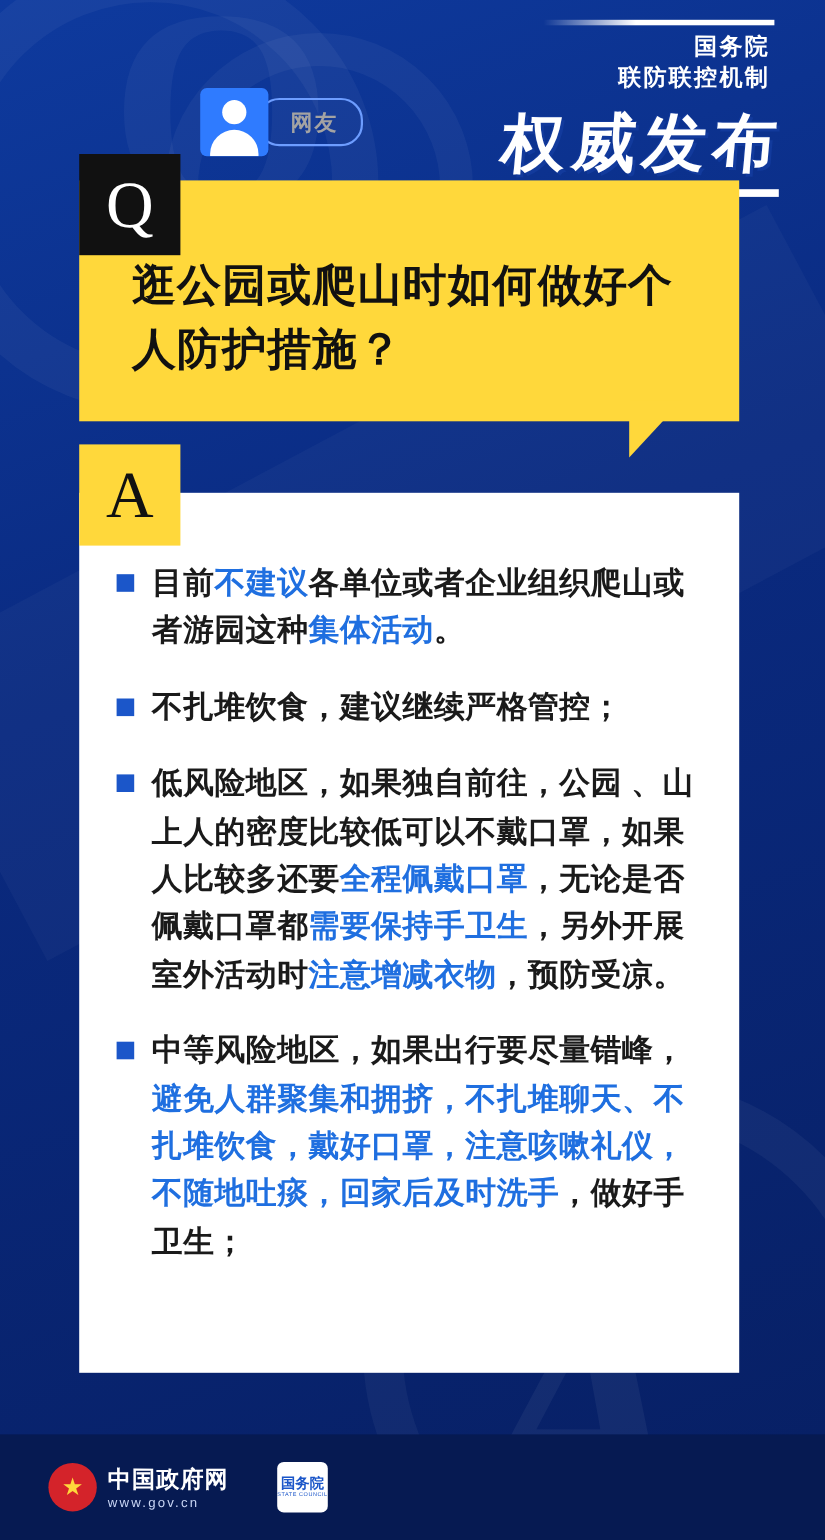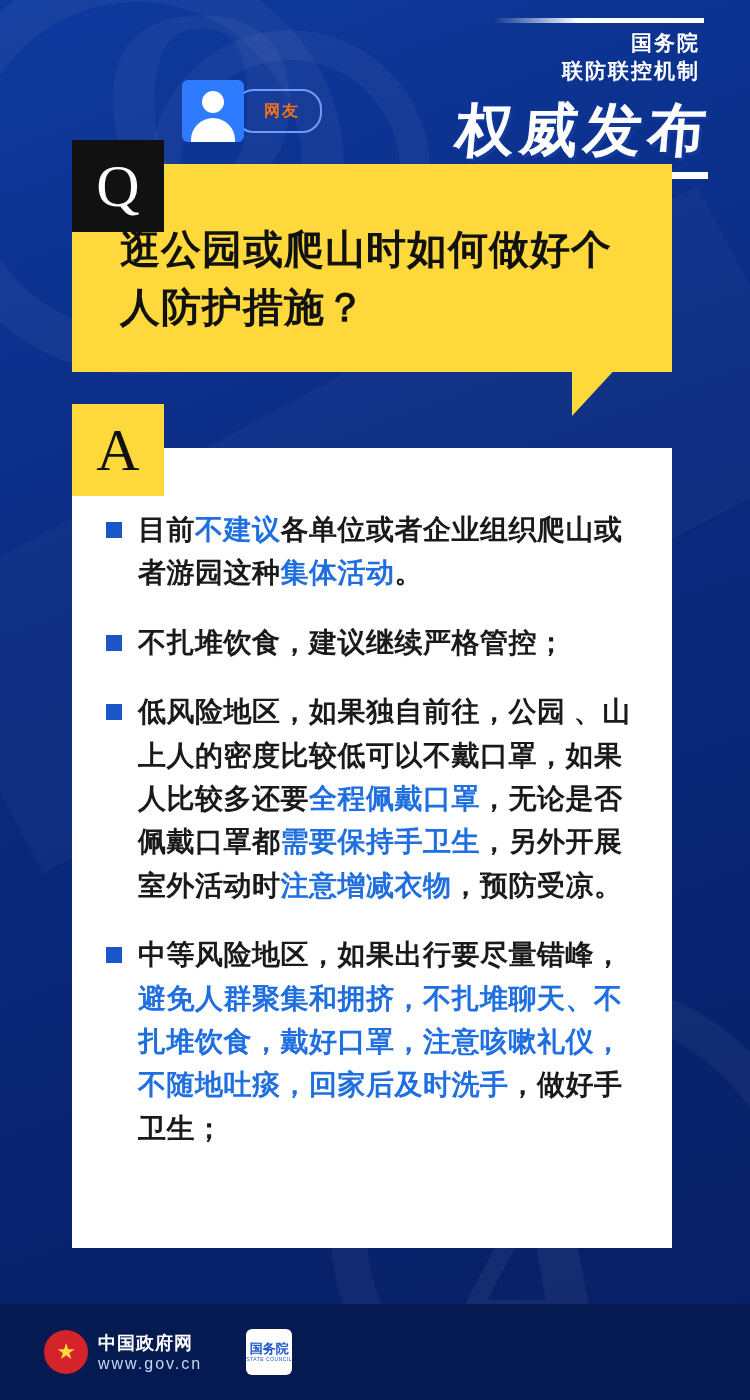--- a/index.html
+++ b/index.html
@@ -135,22 +135,22 @@
     width: 44px; height: 24px;
     background: #ffffff;
     border-radius: 22px 22px 0 0;
     left: 9px; top: 38px;
   }
   .netizen-pill {
     margin-left: -10px;
     height: 40px;
     border: 2px solid #6d9dff;
     border-radius: 20px;
-    color: #f97316;
-    font-size: 16px;
+    color: #a3a3a3;
+    font-size: 20px;
     font-weight: bold;
     display: flex;
     align-items: center;
     padding: 0 20px 0 28px;
     letter-spacing: 2px;
   }
 
   
   .q-mark {
     position: absolute;
@@ -177,20 +177,21 @@
     box-sizing: border-box;
     z-index: 3;
   }
   .q-text {
     color: #111111;
     font-size: 40px;
     font-weight: bold;
     line-height: 1.45;
     letter-spacing: 1px;
     font-family: "Liberation Sans", sans-serif;
+    margin-top: 11px;
   }
   .q-tail {
     position: absolute;
     left: 572px;
     top: 364px;
     width: 0; height: 0;
     border-left: 48px solid #ffd83b;
     border-bottom: 52px solid transparent;
     z-index: 4;
   }
@@ -280,27 +281,27 @@
     position: absolute;
     left: 0; right: 0; top: 50%;
     transform: translateY(-50%);
     text-align: center;
     color: #ffd83b;
     font-size: 22px;
     line-height: 1;
   }
   .gov-text .t1 {
     color: #ffffff;
-    font-size: 18px;
+    font-size: 21px;
     font-weight: bold;
     letter-spacing: 1px;
   }
   .gov-text .t2 {
     color: #c9d6f5;
-    font-size: 16px;
+    font-size: 12px;
     letter-spacing: 2px;
   }
   .app-badge {
     width: 46px; height: 46px;
     background: #ffffff;
     border-radius: 6px;
     margin-right: 12px;
     display: flex;
     flex-direction: column;
     align-items: center;

